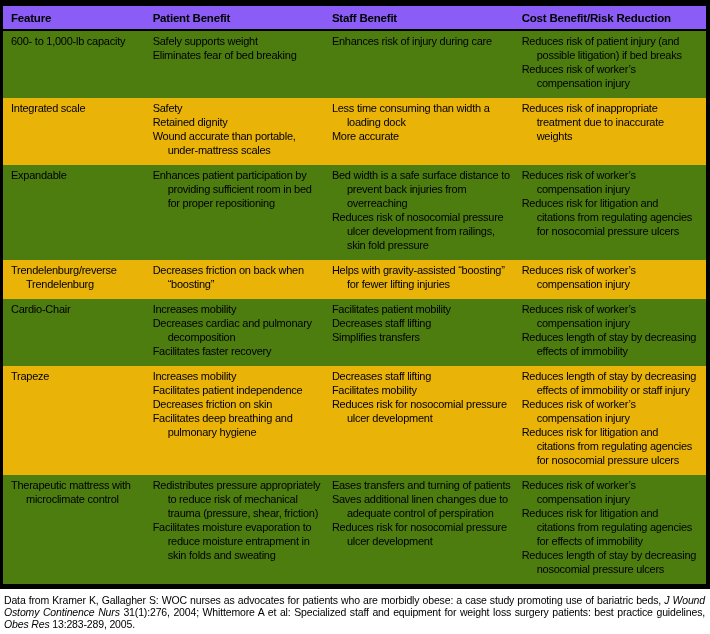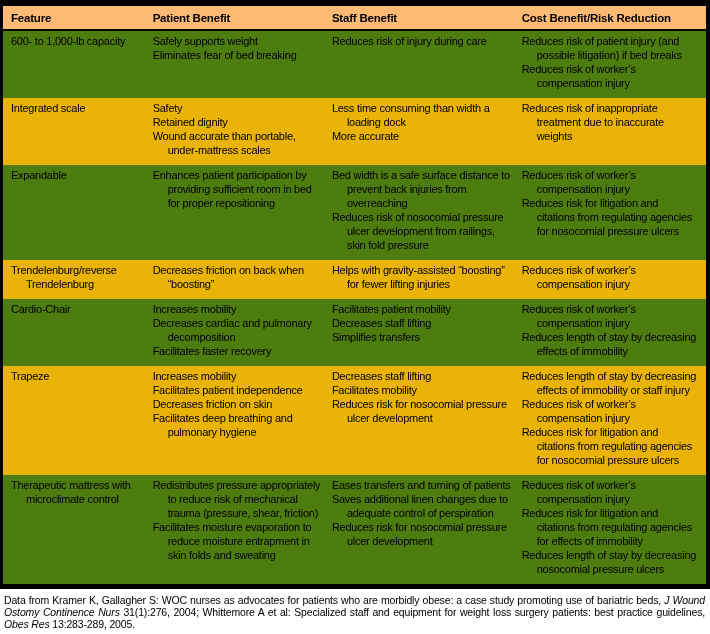--- a/index.html
+++ b/index.html
@@ -31,21 +31,21 @@
     table-layout: fixed;
   }
   table.benefits thead th {
     text-align: left;
     font-size: 11.5px;
     line-height: 14px;
     font-weight: bold;
     letter-spacing: -0.2px;
     padding: 5px 4px 4px 2px;
     border-bottom: 2px solid #000;
-    background: #fdba74;
+    background: #8b5cf6;
     vertical-align: bottom;
   }
   table.benefits th:first-child,
   table.benefits td:first-child {
     padding-left: 8px;
   }
   table.benefits td {
     vertical-align: top;
     font-size: 11px;
     line-height: 14px;
@@ -91,21 +91,21 @@
       <tbody id="table-body">
           <tr class="shaded">
             <td>
               <div class="item">600- to 1,000-lb capacity</div>
             </td>
             <td>
               <div class="item">Safely supports weight</div>
               <div class="item">Eliminates fear of bed breaking</div>
             </td>
             <td>
-              <div class="item">Reduces risk of injury during care</div>
+              <div class="item">Enhances risk of injury during care</div>
             </td>
             <td>
               <div class="item">Reduces risk of patient injury (and possible litigation) if bed breaks</div>
               <div class="item">Reduces risk of worker’s compensation injury</div>
             </td>
           </tr>
           <tr class="plain">
             <td>
               <div class="item">Integrated scale</div>
             </td>

